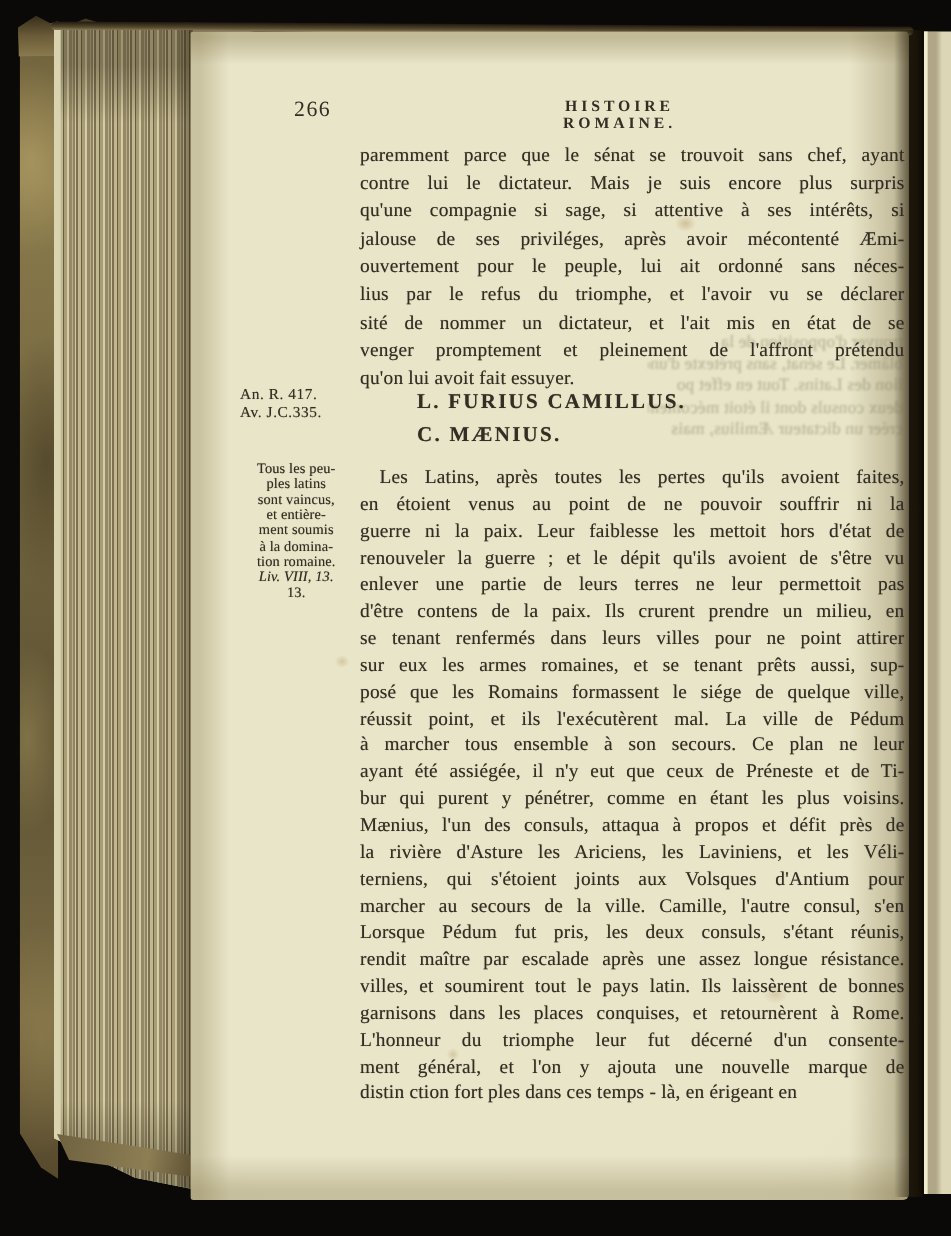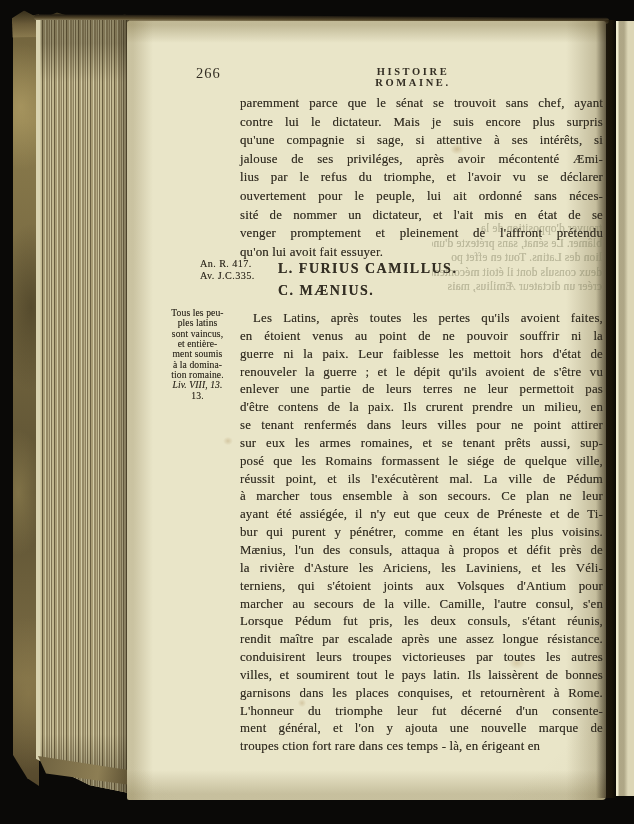--- a/index.html
+++ b/index.html
@@ -92,21 +92,21 @@
   .para .tline{white-space:normal;}
   .para .tline:last-child{text-align-last:left;}
   .para.indent .tline:first-child{text-indent:13px;}
   .headings{position:absolute;left:278px;top:258px;}
   .headings .tline{
     font-size:14px;font-weight:bold;letter-spacing:1.5px;line-height:21.5px;
     text-align:left;text-align-last:left;
   }
   .margin-note{position:absolute;left:156px;width:83px;text-align:center;}
   .note-date{top:258px;text-align:left;left:160px;}
-  .note-date .tline{font-size:10.2px;line-height:12.3px;letter-spacing:.4px;text-align:left;text-align-last:left;margin-left:40px;}
+  .note-date .tline{font-size:10.2px;line-height:12.3px;letter-spacing:.4px;text-align:left;text-align-last:left;}
   .note-summary{top:308px;}
   .note-summary .tline{font-size:9.6px;line-height:10.35px;letter-spacing:.1px;text-align:right;text-align-last:center;}
   .note-summary .tline:nth-child(8){font-style:italic;}
   
   .ghost{
     position:absolute;left:432px;top:221px;width:170px;
     transform:scaleX(-1);filter:blur(.7px);opacity:.42;color:#7e7e5e;
   }
   .ghost .tline{font-size:11.5px;line-height:14.6px;text-align:left;text-align-last:left;white-space:nowrap;overflow:hidden;}
 </style>
@@ -132,22 +132,22 @@
       <div class="tline">lion des Latins. Tout en effet po</div>
       <div class="tline">deux consuls dont il étoit mécontent</div>
       <div class="tline">créer un dictateur Æmilius, mais</div>
     </div>
 
   <div class="para p1">
       <div class="tline">paremment parce que le sénat se trouvoit sans chef, ayant</div>
       <div class="tline">contre lui le dictateur. Mais je suis encore plus surpris</div>
       <div class="tline">qu'une compagnie si sage, si attentive à ses intérêts, si</div>
       <div class="tline">jalouse de ses priviléges, après avoir mécontenté Æmi-</div>
+      <div class="tline">ouvertement pour le peuple, lui ait ordonné sans néces-</div>
       <div class="tline">lius par le refus du triomphe, et l'avoir vu se déclarer</div>
-      <div class="tline">ouvertement pour le peuple, lui ait ordonné sans néces-</div>
       <div class="tline">sité de nommer un dictateur, et l'ait mis en état de se</div>
       <div class="tline">venger promptement et pleinement de l'affront prétendu</div>
       <div class="tline">qu'on lui avoit fait essuyer.</div>
     </div>
 
   <div class="margin-note note-date">
       <div class="tline">An. R. 417.</div>
       <div class="tline">Av. J.C.335.</div>
     </div>
 
@@ -181,20 +181,19 @@
       <div class="tline">réussit point, et ils l'exécutèrent mal. La ville de Pédum</div>
       <div class="tline">à marcher tous ensemble à son secours. Ce plan ne leur</div>
       <div class="tline">ayant été assiégée, il n'y eut que ceux de Préneste et de Ti-</div>
       <div class="tline">bur qui purent y pénétrer, comme en étant les plus voisins.</div>
       <div class="tline">Mænius, l'un des consuls, attaqua à propos et défit près de</div>
       <div class="tline">la rivière d'Asture les Ariciens, les Laviniens, et les Véli-</div>
       <div class="tline">terniens, qui s'étoient joints aux Volsques d'Antium pour</div>
       <div class="tline">marcher au secours de la ville. Camille, l'autre consul, s'en</div>
       <div class="tline">Lorsque Pédum fut pris, les deux consuls, s'étant réunis,</div>
       <div class="tline">rendit maître par escalade après une assez longue résistance.</div>
-      <div class="tline">conduisirent leurs troupes victorieuses par toutes les autres</div>
       <div class="tline">villes, et soumirent tout le pays latin. Ils laissèrent de bonnes</div>
       <div class="tline">garnisons dans les places conquises, et retournèrent à Rome.</div>
       <div class="tline">L'honneur du triomphe leur fut décerné d'un consente-</div>
       <div class="tline">ment général, et l'on y ajouta une nouvelle marque de</div>
-      <div class="tline">troupes ction fort rare dans ces temps - là, en érigeant en</div>
+      <div class="tline">distin ction fort ples dans ces temps - là, en érigeant en</div>
     </div>
 </div>
 
 </body></html>

